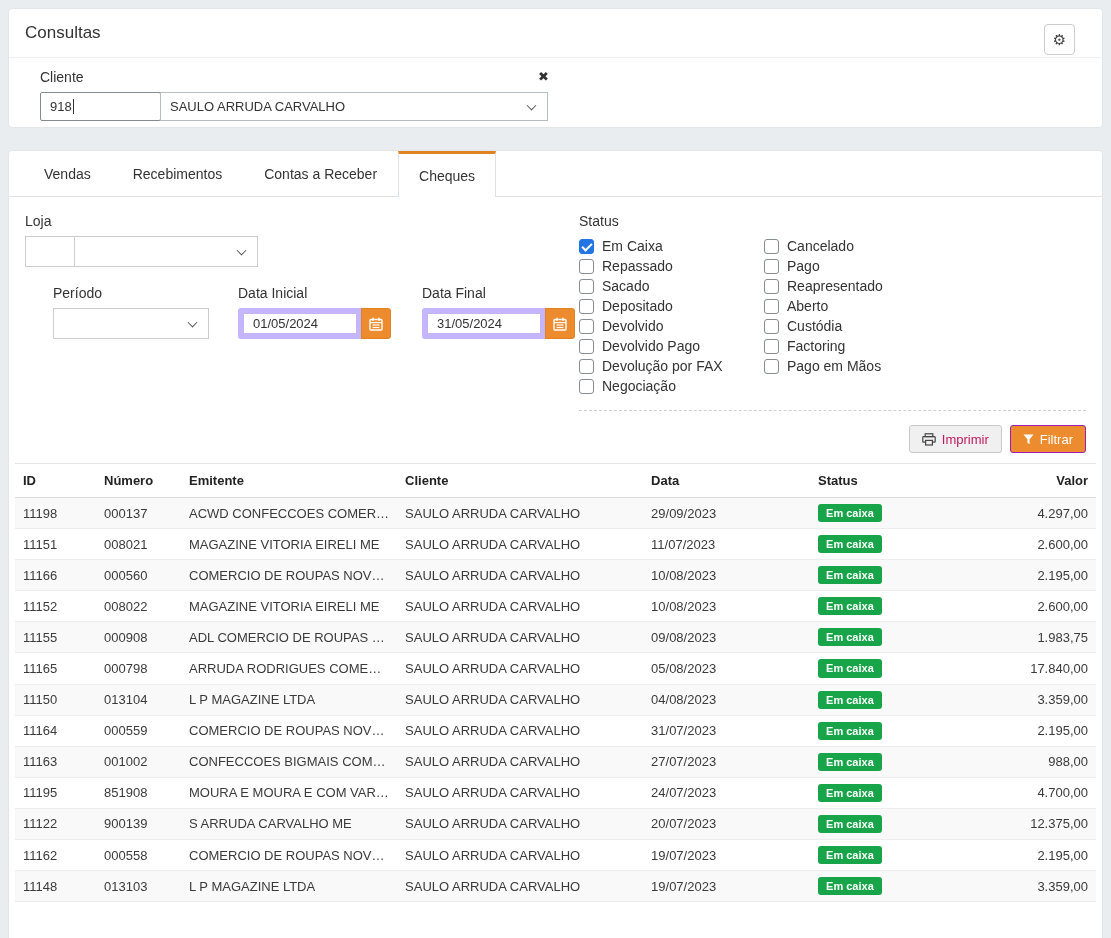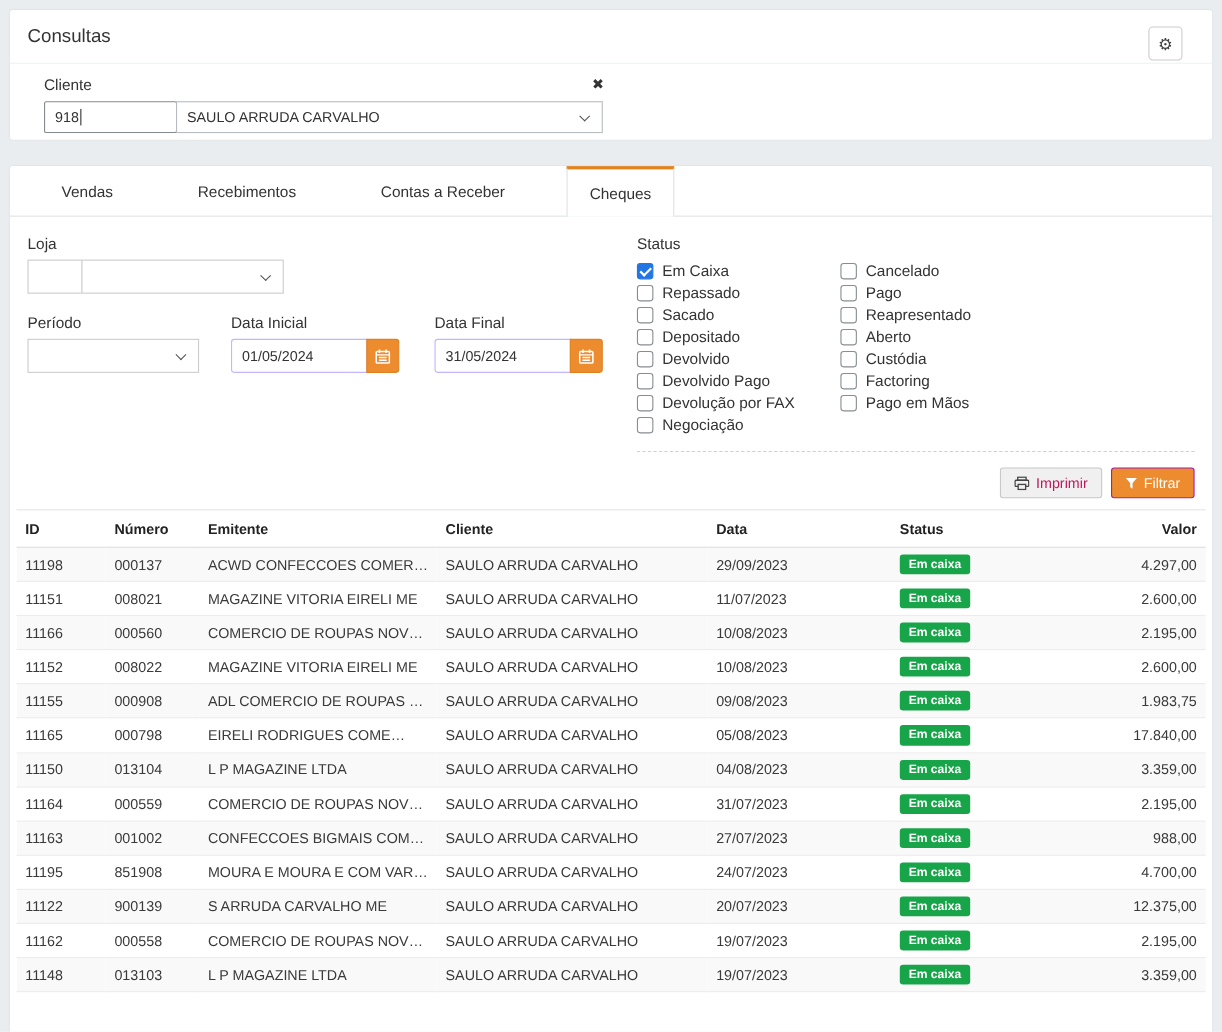--- a/index.html
+++ b/index.html
@@ -45,43 +45,43 @@
     cursor:pointer;
   }
   .client-select { width:388px; margin-left:-1px; }
   .chev {
     position:absolute; right:12px; top:50%; width:7px; height:7px;
     border-right:1.5px solid #555; border-bottom:1.5px solid #555;
     transform:translateY(-70%) rotate(45deg);
   }
   
   .card-main { min-height:800px; border-radius:4px 4px 0 0; }
-  .tabs { display:flex; border-bottom:1px solid #dee2e6; padding-left:26px; height:46px;gap:35px; }
+  .tabs { display:flex; border-bottom:1px solid #dee2e6; padding-left:14px; height:46px; }
   .tab {
     padding:0 20px; display:flex; align-items:center; font-size:14px; color:#333;
     cursor:pointer; border:1px solid transparent; border-bottom:none;
   }
   .tab.active {
     border-color:#dee2e6; border-top:3px solid #e08421; background:#fff;
     margin-bottom:-1px; position:relative; z-index:2;
   }
   .panel { padding:16px; }
   .filters-row { display:flex; }
   .filters-left { width:524px; flex:none; }
   .filters-right { flex:1; margin-left:30px; }
   .loja-group { display:flex; margin-bottom:18px; }
   .loja-code { width:50px; height:31px; border:1px solid #ccc; }
   .loja-select { width:184px; height:31px; margin-left:-1px; border:1px solid #ccc; }
   .date-row { display:flex; }
-  .periodo-group { width:156px; margin-right:29px; }
+  .periodo-group { width:156px; margin-right:29px;margin-left:28px; }
   .date-group { width:154px; }
   .date-group + .date-group-gap { width:31px; flex:none; }
   .periodo-select { width:156px; height:31px; border:1px solid #ccc; }
   .date-input-group { display:flex; }
-  .date-input { width:124px; height:31px; border:1px solid #c4b5fd; border-radius:3px 0 0 3px; }
+  .date-input { width:124px; height:31px; border:6px solid #c4b5fd; border-radius:3px 0 0 3px; }
   .cal-btn {
     width:30px; height:31px; background:#ed8c2e; border:1px solid #e0821f;
     border-radius:0 3px 3px 0; display:flex; align-items:center; justify-content:center;
     cursor:pointer; margin-left:-1px;
   }
   
   .status-fieldset { border-bottom:1px dashed #ccd1d5; padding-bottom:14px; }
   .status-cols { display:flex; }
   .status-col { width:185px; }
   .checkbox-item {
@@ -398,21 +398,21 @@
                 <td>ADL COMERCIO DE ROUPAS …</td>
                 <td>SAULO ARRUDA CARVALHO</td>
                 <td>09/08/2023</td>
                 <td><span class="badge">Em caixa</span></td>
                 <td class="col-valor">1.983,75</td>
               </tr>
 
               <tr>
                 <td>11165</td>
                 <td>000798</td>
-                <td>EIRELI RODRIGUES COME…</td>
+                <td>ARRUDA RODRIGUES COME…</td>
                 <td>SAULO ARRUDA CARVALHO</td>
                 <td>05/08/2023</td>
                 <td><span class="badge">Em caixa</span></td>
                 <td class="col-valor">17.840,00</td>
               </tr>
 
               <tr>
                 <td>11150</td>
                 <td>013104</td>
                 <td>L P MAGAZINE LTDA</td>

